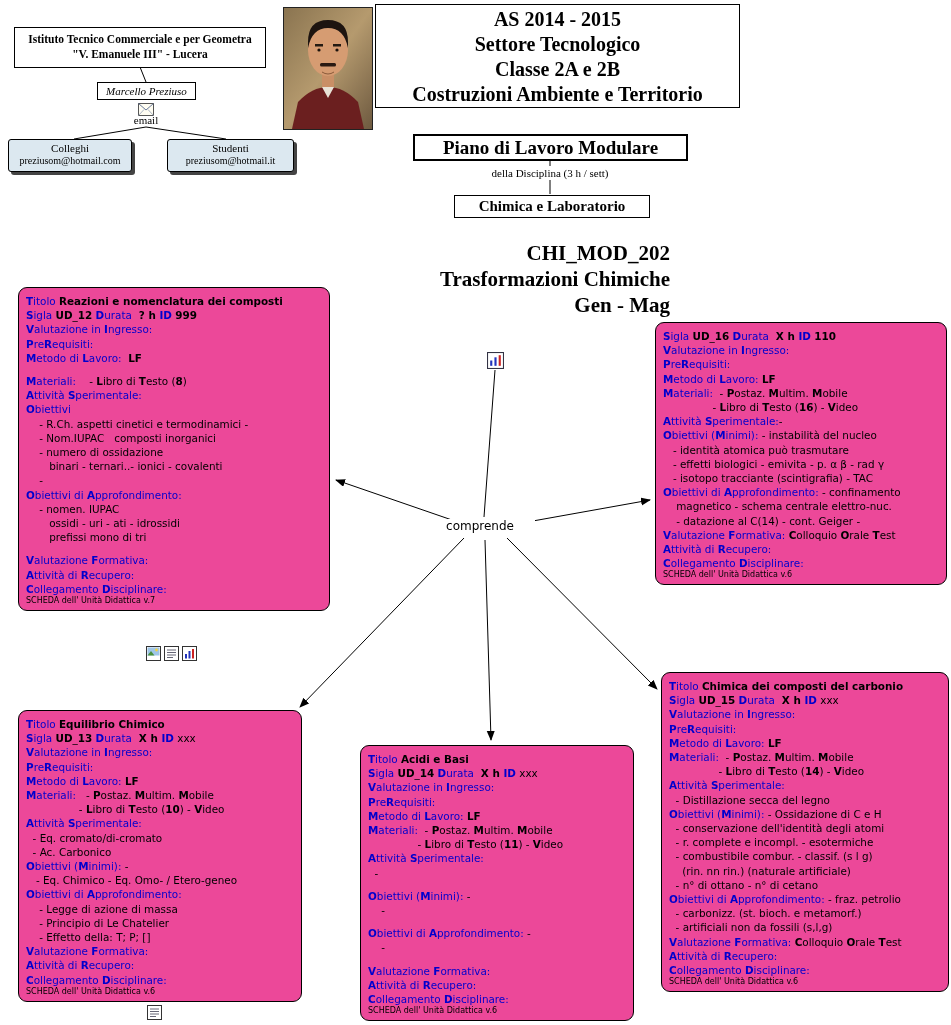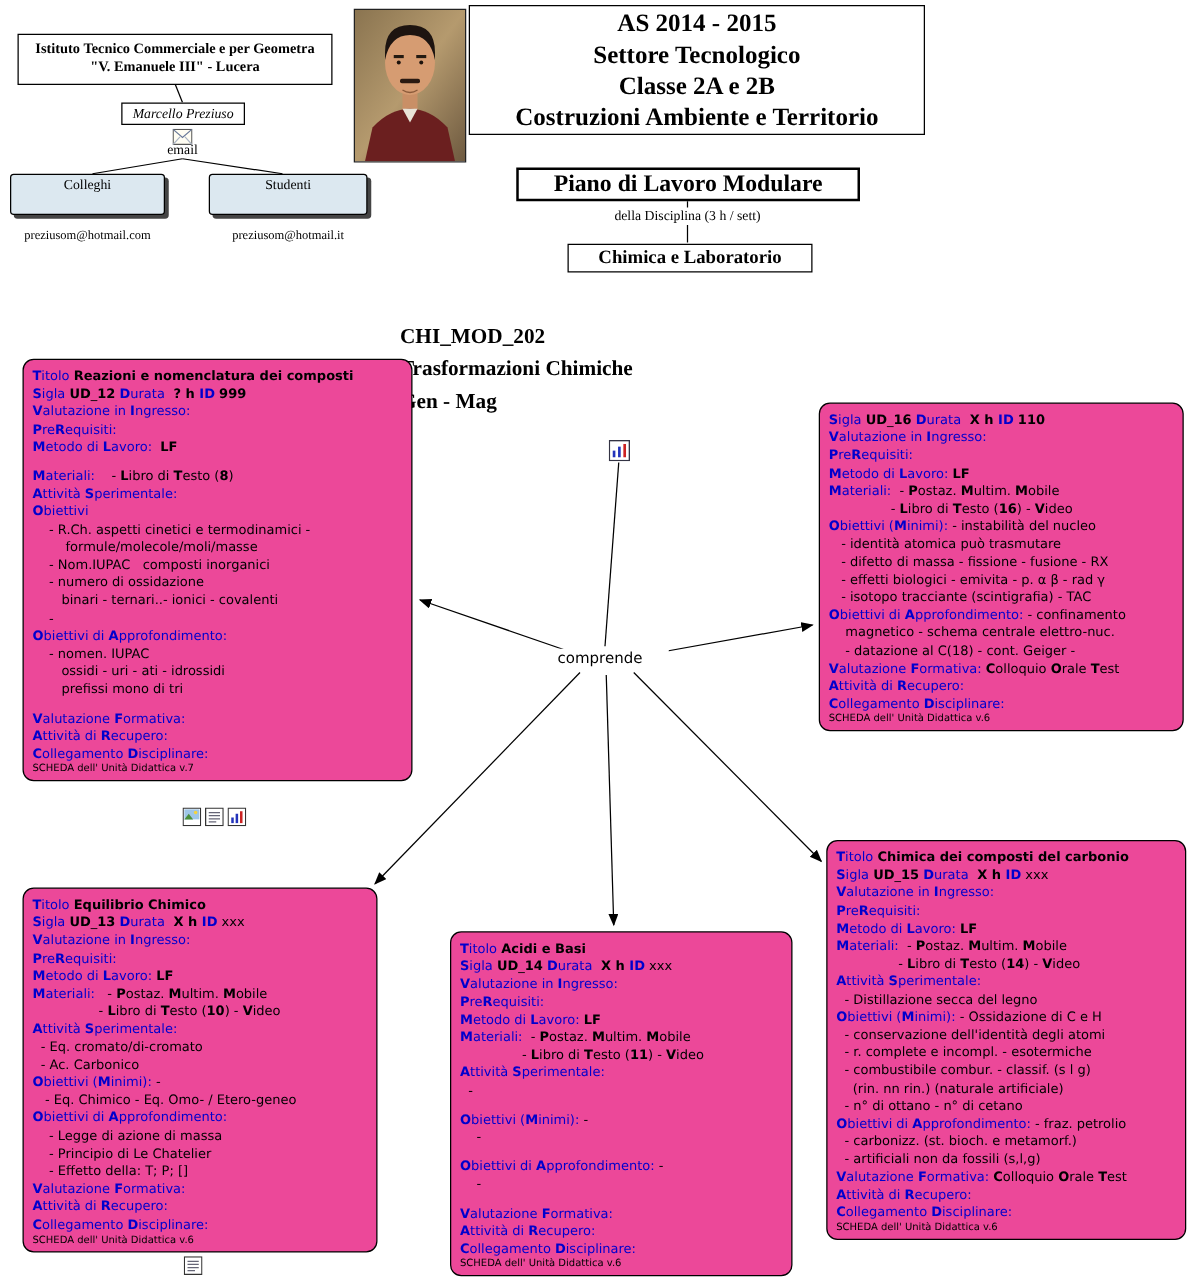--- a/index.html
+++ b/index.html
@@ -12,37 +12,37 @@
   .institute-box{left:14px;top:27px;width:252px;height:41px;text-align:center;
     font-family:"Liberation Serif",serif;font-weight:bold;font-size:11.5px;line-height:15px;padding-top:4px;}
   .author-box{left:97px;top:82px;width:99px;height:18px;text-align:center;
     font-family:"Liberation Serif",serif;font-style:italic;font-size:11px;line-height:16px;}
   .email-icon{position:absolute;left:138px;top:101px;width:16px;height:13px;}
   .email-label{position:absolute;left:116px;top:114px;width:60px;text-align:center;
     font-family:"Liberation Serif",serif;font-size:11px;}
   .contact-box{position:absolute;border:1px solid #000;background:#dce8f0;border-radius:3px;
     box-shadow:3px 3px 0 #444;text-align:center;font-family:"Liberation Serif",serif;box-sizing:border-box;}
   .contact-box .c-label{font-size:11px;padding-top:2px;line-height:13px;}
-  .contact-box .c-email{font-size:10px;line-height:12px;margin-top:28px;}
+  .contact-box .c-email{font-size:10px;line-height:12px;}
   .colleghi{left:8px;top:139px;width:124px;height:33px;}
   .studenti{left:167px;top:139px;width:127px;height:33px;}
 
   .portrait{position:absolute;left:283px;top:7px;width:88px;height:121px;border:1px solid #222;}
 
   .year-box{left:375px;top:4px;width:365px;height:104px;text-align:center;
     font-family:"Liberation Serif",serif;font-weight:bold;font-size:20px;line-height:25px;padding-top:2px;}
   .plan-box{left:413px;top:134px;width:275px;height:27px;border:2px solid #000;text-align:center;
     font-family:"Liberation Serif",serif;font-weight:bold;font-size:19px;line-height:23px;}
   .plan-sub{position:absolute;left:450px;top:167px;width:200px;text-align:center;
     font-family:"Liberation Serif",serif;font-size:11px;}
   .subject-box{left:454px;top:195px;width:196px;height:23px;text-align:center;
     font-family:"Liberation Serif",serif;font-weight:bold;font-size:15px;line-height:21px;}
 
-  .module-title{position:absolute;left:320px;top:256px;width:350px;text-align:left;
-    font-family:"Liberation Serif",serif;font-weight:bold;font-size:17px;line-height:26px;}
+  .module-title{position:absolute;left:320px;top:240px;width:350px;text-align:right;
+    font-family:"Liberation Serif",serif;font-weight:bold;font-size:21px;line-height:26px;}
   .module-icon{position:absolute;left:487px;top:352px;width:17px;height:17px;}
   .comprende{position:absolute;left:425px;top:519px;width:110px;text-align:center;
     font-size:12px;background:#fff;}
 
   .card{position:absolute;border:1px solid #000;border-radius:9px;background:#ec4899;
     padding:6px 7px 5px 7px;box-sizing:border-box;}
   .card-line{white-space:pre-wrap;font-size:10.4px;line-height:14.2px;color:#000;}
   .card-line.blank{line-height:9px;font-size:7px;}
   .kw{color:#0000cd;}
   .val{color:#000;}
@@ -177,21 +177,20 @@
         <div class="card-line"><span class="kw"><b>T</b>itolo </span><span class="bold">Reazioni e nomenclatura dei composti</span></div>
         <div class="card-line"><span class="kw"><b>S</b>igla </span><span class="val"><b>UD</b>_<b>12</b> </span><span class="kw"><b>D</b>urata </span><span class="bold"> ? h </span><span class="kw"><b>ID</b> </span><span class="val"><b>999</b></span></div>
         <div class="card-line"><span class="kw"><b>V</b>alutazione in <b>I</b>ngresso:</span></div>
         <div class="card-line"><span class="kw"><b>P</b>re<b>R</b>equisiti:</span></div>
         <div class="card-line"><span class="kw"><b>M</b>etodo di <b>L</b>avoro:</span><span class="val">  <b>LF</b></span></div>
         <div class="card-line blank">&nbsp;</div>
         <div class="card-line"><span class="kw"><b>M</b>ateriali:</span><span class="plain">    - </span><span class="val"><b>L</b>ibro di <b>T</b>esto (<b>8</b>)</span></div>
         <div class="card-line"><span class="kw"><b>A</b>ttività <b>S</b>perimentale:</span></div>
         <div class="card-line"><span class="kw"><b>O</b>biettivi</span></div>
         <div class="card-line"><span class="plain">    - R.Ch. aspetti cinetici e termodinamici -</span></div>
-        <div class="card-line"><span class="plain">        formule/molecole/moli/masse</span></div>
         <div class="card-line"><span class="plain">    - Nom.IUPAC   composti inorganici</span></div>
         <div class="card-line"><span class="plain">    - numero di ossidazione</span></div>
         <div class="card-line"><span class="plain">       binari - ternari..- ionici - covalenti</span></div>
         <div class="card-line"><span class="plain">    -</span></div>
         <div class="card-line"><span class="kw"><b>O</b>biettivi di <b>A</b>pprofondimento:</span></div>
         <div class="card-line"><span class="plain">    - nomen. IUPAC</span></div>
         <div class="card-line"><span class="plain">       ossidi - uri - ati - idrossidi</span></div>
         <div class="card-line"><span class="plain">       prefissi mono di tri</span></div>
         <div class="card-line blank">&nbsp;</div>
         <div class="card-line"><span class="kw"><b>V</b>alutazione <b>F</b>ormativa:</span></div>
@@ -202,28 +201,28 @@
   </div>
 
   <div class="card card2">
     <div class="card-body">
         <div class="card-line"><span class="kw"><b>S</b>igla </span><span class="val"><b>UD</b>_<b>16</b> </span><span class="kw"><b>D</b>urata </span><span class="bold"> X h </span><span class="kw"><b>ID</b> </span><span class="val"><b>110</b></span></div>
         <div class="card-line"><span class="kw"><b>V</b>alutazione in <b>I</b>ngresso:</span></div>
         <div class="card-line"><span class="kw"><b>P</b>re<b>R</b>equisiti:</span></div>
         <div class="card-line"><span class="kw"><b>M</b>etodo di <b>L</b>avoro: </span><span class="val"><b>LF</b></span></div>
         <div class="card-line"><span class="kw"><b>M</b>ateriali:</span><span class="plain">  - </span><span class="val"><b>P</b>ostaz. <b>M</b>ultim. <b>M</b>obile</span></div>
         <div class="card-line"><span class="plain">               - </span><span class="val"><b>L</b>ibro di <b>T</b>esto (<b>16</b>) - <b>V</b>ideo</span></div>
+        <div class="card-line"><span class="kw"><b>A</b>ttività <b>S</b>perimentale:</span><span class="plain">-</span></div>
         <div class="card-line"><span class="kw"><b>O</b>biettivi (<b>M</b>inimi): </span><span class="plain">- instabilità del nucleo</span></div>
         <div class="card-line"><span class="plain">   - identità atomica può trasmutare</span></div>
-        <div class="card-line"><span class="plain">   - difetto di massa - fissione - fusione - RX</span></div>
         <div class="card-line"><span class="plain">   - effetti biologici - emivita - p. α β - rad γ</span></div>
         <div class="card-line"><span class="plain">   - isotopo tracciante (scintigrafia) - TAC</span></div>
         <div class="card-line"><span class="kw"><b>O</b>biettivi di <b>A</b>pprofondimento: </span><span class="plain">- confinamento</span></div>
         <div class="card-line"><span class="plain">    magnetico - schema centrale elettro-nuc.</span></div>
-        <div class="card-line"><span class="plain">    - datazione al C(18) - cont. Geiger -</span></div>
+        <div class="card-line"><span class="plain">    - datazione al C(14) - cont. Geiger -</span></div>
         <div class="card-line"><span class="kw"><b>V</b>alutazione <b>F</b>ormativa: </span><span class="val"><b>C</b>olloquio <b>O</b>rale <b>T</b>est</span></div>
         <div class="card-line"><span class="kw"><b>A</b>ttività di <b>R</b>ecupero:</span></div>
         <div class="card-line"><span class="kw"><b>C</b>ollegamento <b>D</b>isciplinare:</span></div>
       </div>
     <div class="card-footer">SCHEDA dell' Unità Didattica v.6</div>
   </div>
 
   <div class="card card3">
     <div class="card-body">
         <div class="card-line"><span class="kw"><b>T</b>itolo </span><span class="bold">Equilibrio Chimico</span></div>

